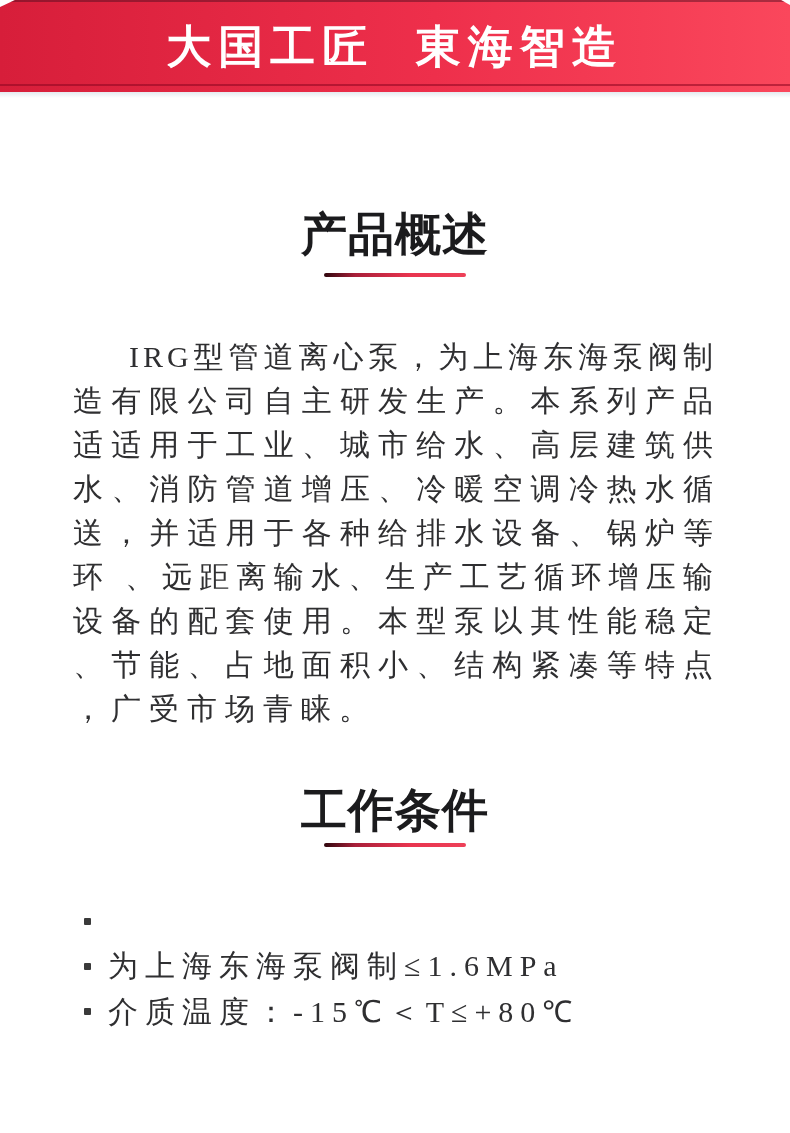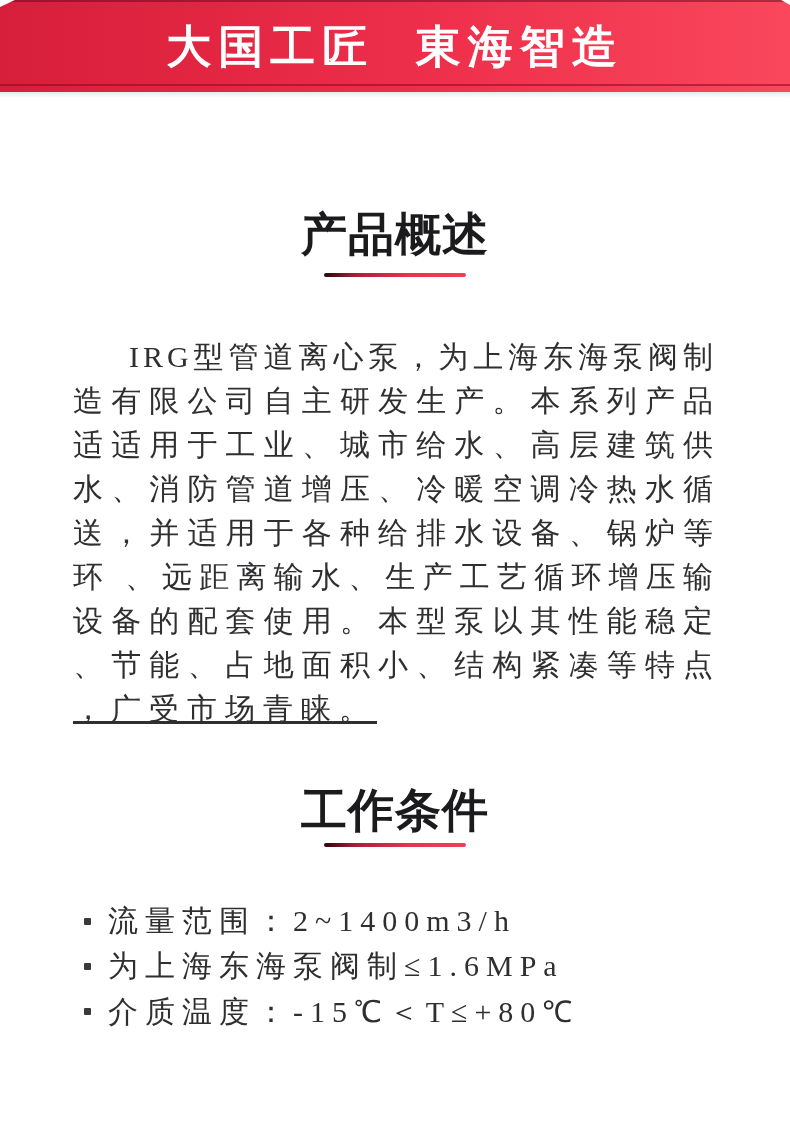--- a/index.html
+++ b/index.html
@@ -69,21 +69,21 @@
     width:644px;
     margin:58px auto 0;
     font-family:"Liberation Serif", serif;
     font-size:30px;
     line-height:44px;
     color:#2f2f31;
     letter-spacing:4px;
   }
   .p-line { text-align:justify; text-align-last:justify; }
   .p-line.first { text-indent:56px; }
-  .p-line.last  { text-align:left; text-align-last:left; letter-spacing:8px;text-decoration:underline; }
+  .p-line.last  { text-align:left; text-align-last:left; letter-spacing:8px; }
 
   
   .bullets { margin:52px 0 0 84px; }
   .bullet-item {
     display:flex; align-items:center;
     height:45px;
     font-family:"Liberation Serif", serif;
     font-size:30px;
     letter-spacing:7px;
     color:#2f2f31;
@@ -124,21 +124,20 @@
     </div>
   </section>
 
   <section>
     <h2 class="section-title conditions">工作条件</h2>
     <div class="title-underline cond"></div>
 
     <div class="bullets">
       <div class="bullet-item">
         <span class="bullet"></span>
-        <span class="bullet-text">流量范围：2~1400m3/h</span>
       </div>
       <div class="bullet-item">
         <span class="bullet"></span>
         <span class="bullet-text">为上海东海泵阀制≤1.6MPa</span>
       </div>
       <div class="bullet-item">
         <span class="bullet"></span>
         <span class="bullet-text">介质温度：-15℃＜T≤+80℃</span>
       </div>
     </div>

